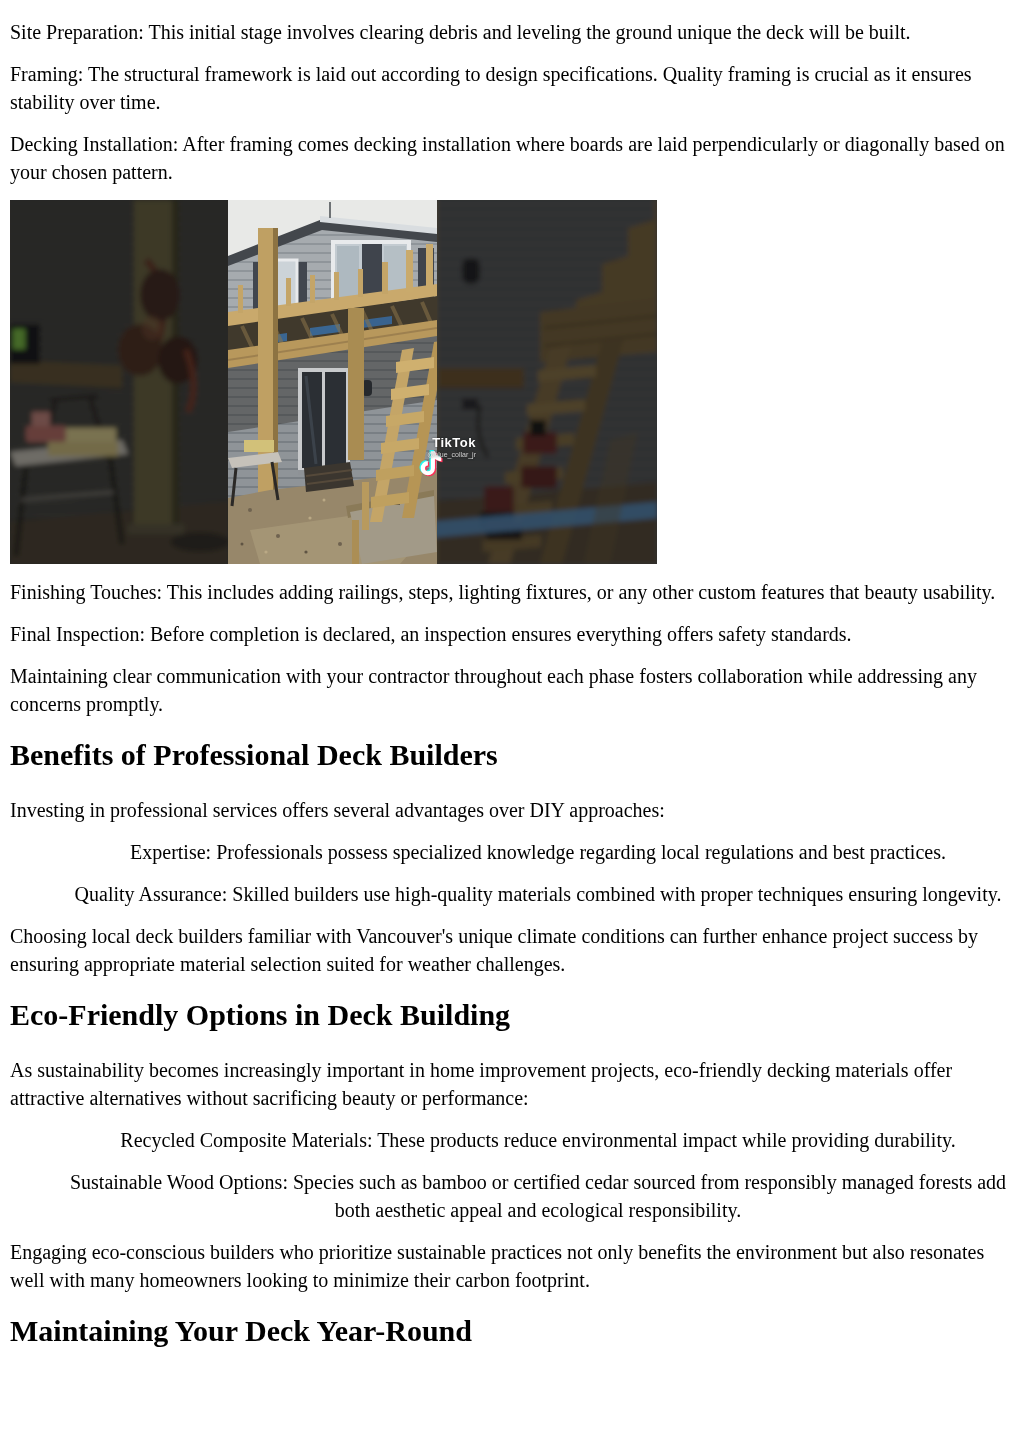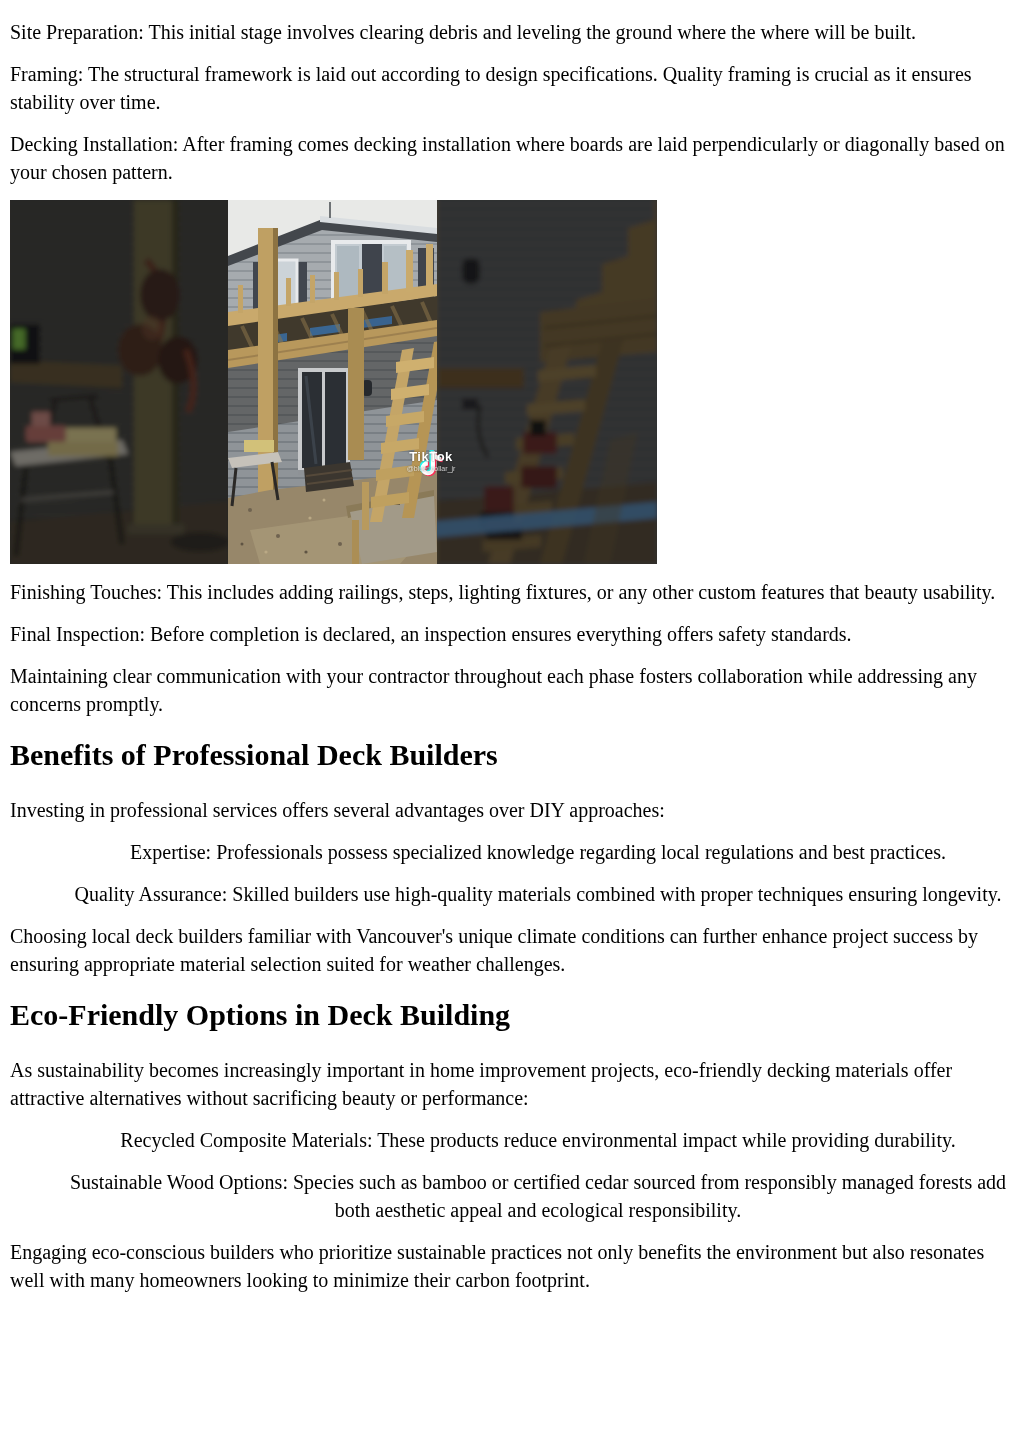--- a/index.html
+++ b/index.html
@@ -27,23 +27,23 @@
     width: 647px;
     height: 364px;
     overflow: hidden;
     background: #262321;
     cursor: pointer;
   }
   figure.video-thumb svg { position:absolute; left:0; top:0; display:block; }
   .wm {
     position: absolute;
     left: 376px;
-    top: 248px;
+    top: 234px;
     width: 90px;
-    text-align: center;
+    text-align: right;
     color: #ffffff;
     pointer-events: none;
     font-family: "Liberation Sans", sans-serif;
   }
   .wm .wm-logo { display:block; margin: 0 auto 2px auto; }
   .wm .wm-brand {
     display:block;
     font-weight: bold;
     font-size: 13px;
     line-height: 14px;
@@ -57,21 +57,21 @@
     color: rgba(255,255,255,0.78);
     white-space: nowrap;
     text-shadow: 0 0 2px rgba(0,0,0,0.6);
   }
 </style>
 </head>
 <body>
 
 <main>
 
-  <p>Site Preparation: This initial stage involves clearing debris and leveling the ground where the where will be built.</p>
+  <p>Site Preparation: This initial stage involves clearing debris and leveling the ground unique the deck will be built.</p>
   <p>Framing: The structural framework is laid out according to design specifications. Quality framing is crucial as it ensures stability over time.</p>
   <p>Decking Installation: After framing comes decking installation where boards are laid perpendicularly or diagonally based on your chosen pattern.</p>
 
   <figure class="video-thumb">
     <svg width="647" height="364" viewBox="0 0 647 364" aria-hidden="true">
       <defs>
         <filter id="blurSide" x="-5%" y="-5%" width="110%" height="110%">
             <feGaussianBlur stdDeviation="2.6"></feGaussianBlur>
           </filter>
         <pattern id="sidingLight" width="12" height="9" patternUnits="userSpaceOnUse">
@@ -271,14 +271,15 @@
   <p class="indent">Quality Assurance: Skilled builders use high-quality materials combined with proper techniques ensuring longevity.</p>
   <p>Choosing local deck builders familiar with Vancouver's unique climate conditions can further enhance project success by ensuring appropriate material selection suited for weather challenges.</p>
 
   <h2>Eco-Friendly Options in Deck Building</h2>
 
   <p>As sustainability becomes increasingly important in home improvement projects, eco-friendly decking materials offer attractive alternatives without sacrificing beauty or performance:</p>
   <p class="indent">Recycled Composite Materials: These products reduce environmental impact while providing durability.</p>
   <p class="indent">Sustainable Wood Options: Species such as bamboo or certified cedar sourced from responsibly managed forests add both aesthetic appeal and ecological responsibility.</p>
   <p>Engaging eco-conscious builders who prioritize sustainable practices not only benefits the environment but also resonates well with many homeowners looking to minimize their carbon footprint.</p>
 
+  <h2>Maintaining Your Deck Year-Round</h2>
 
 </main>
 
 </body></html>

